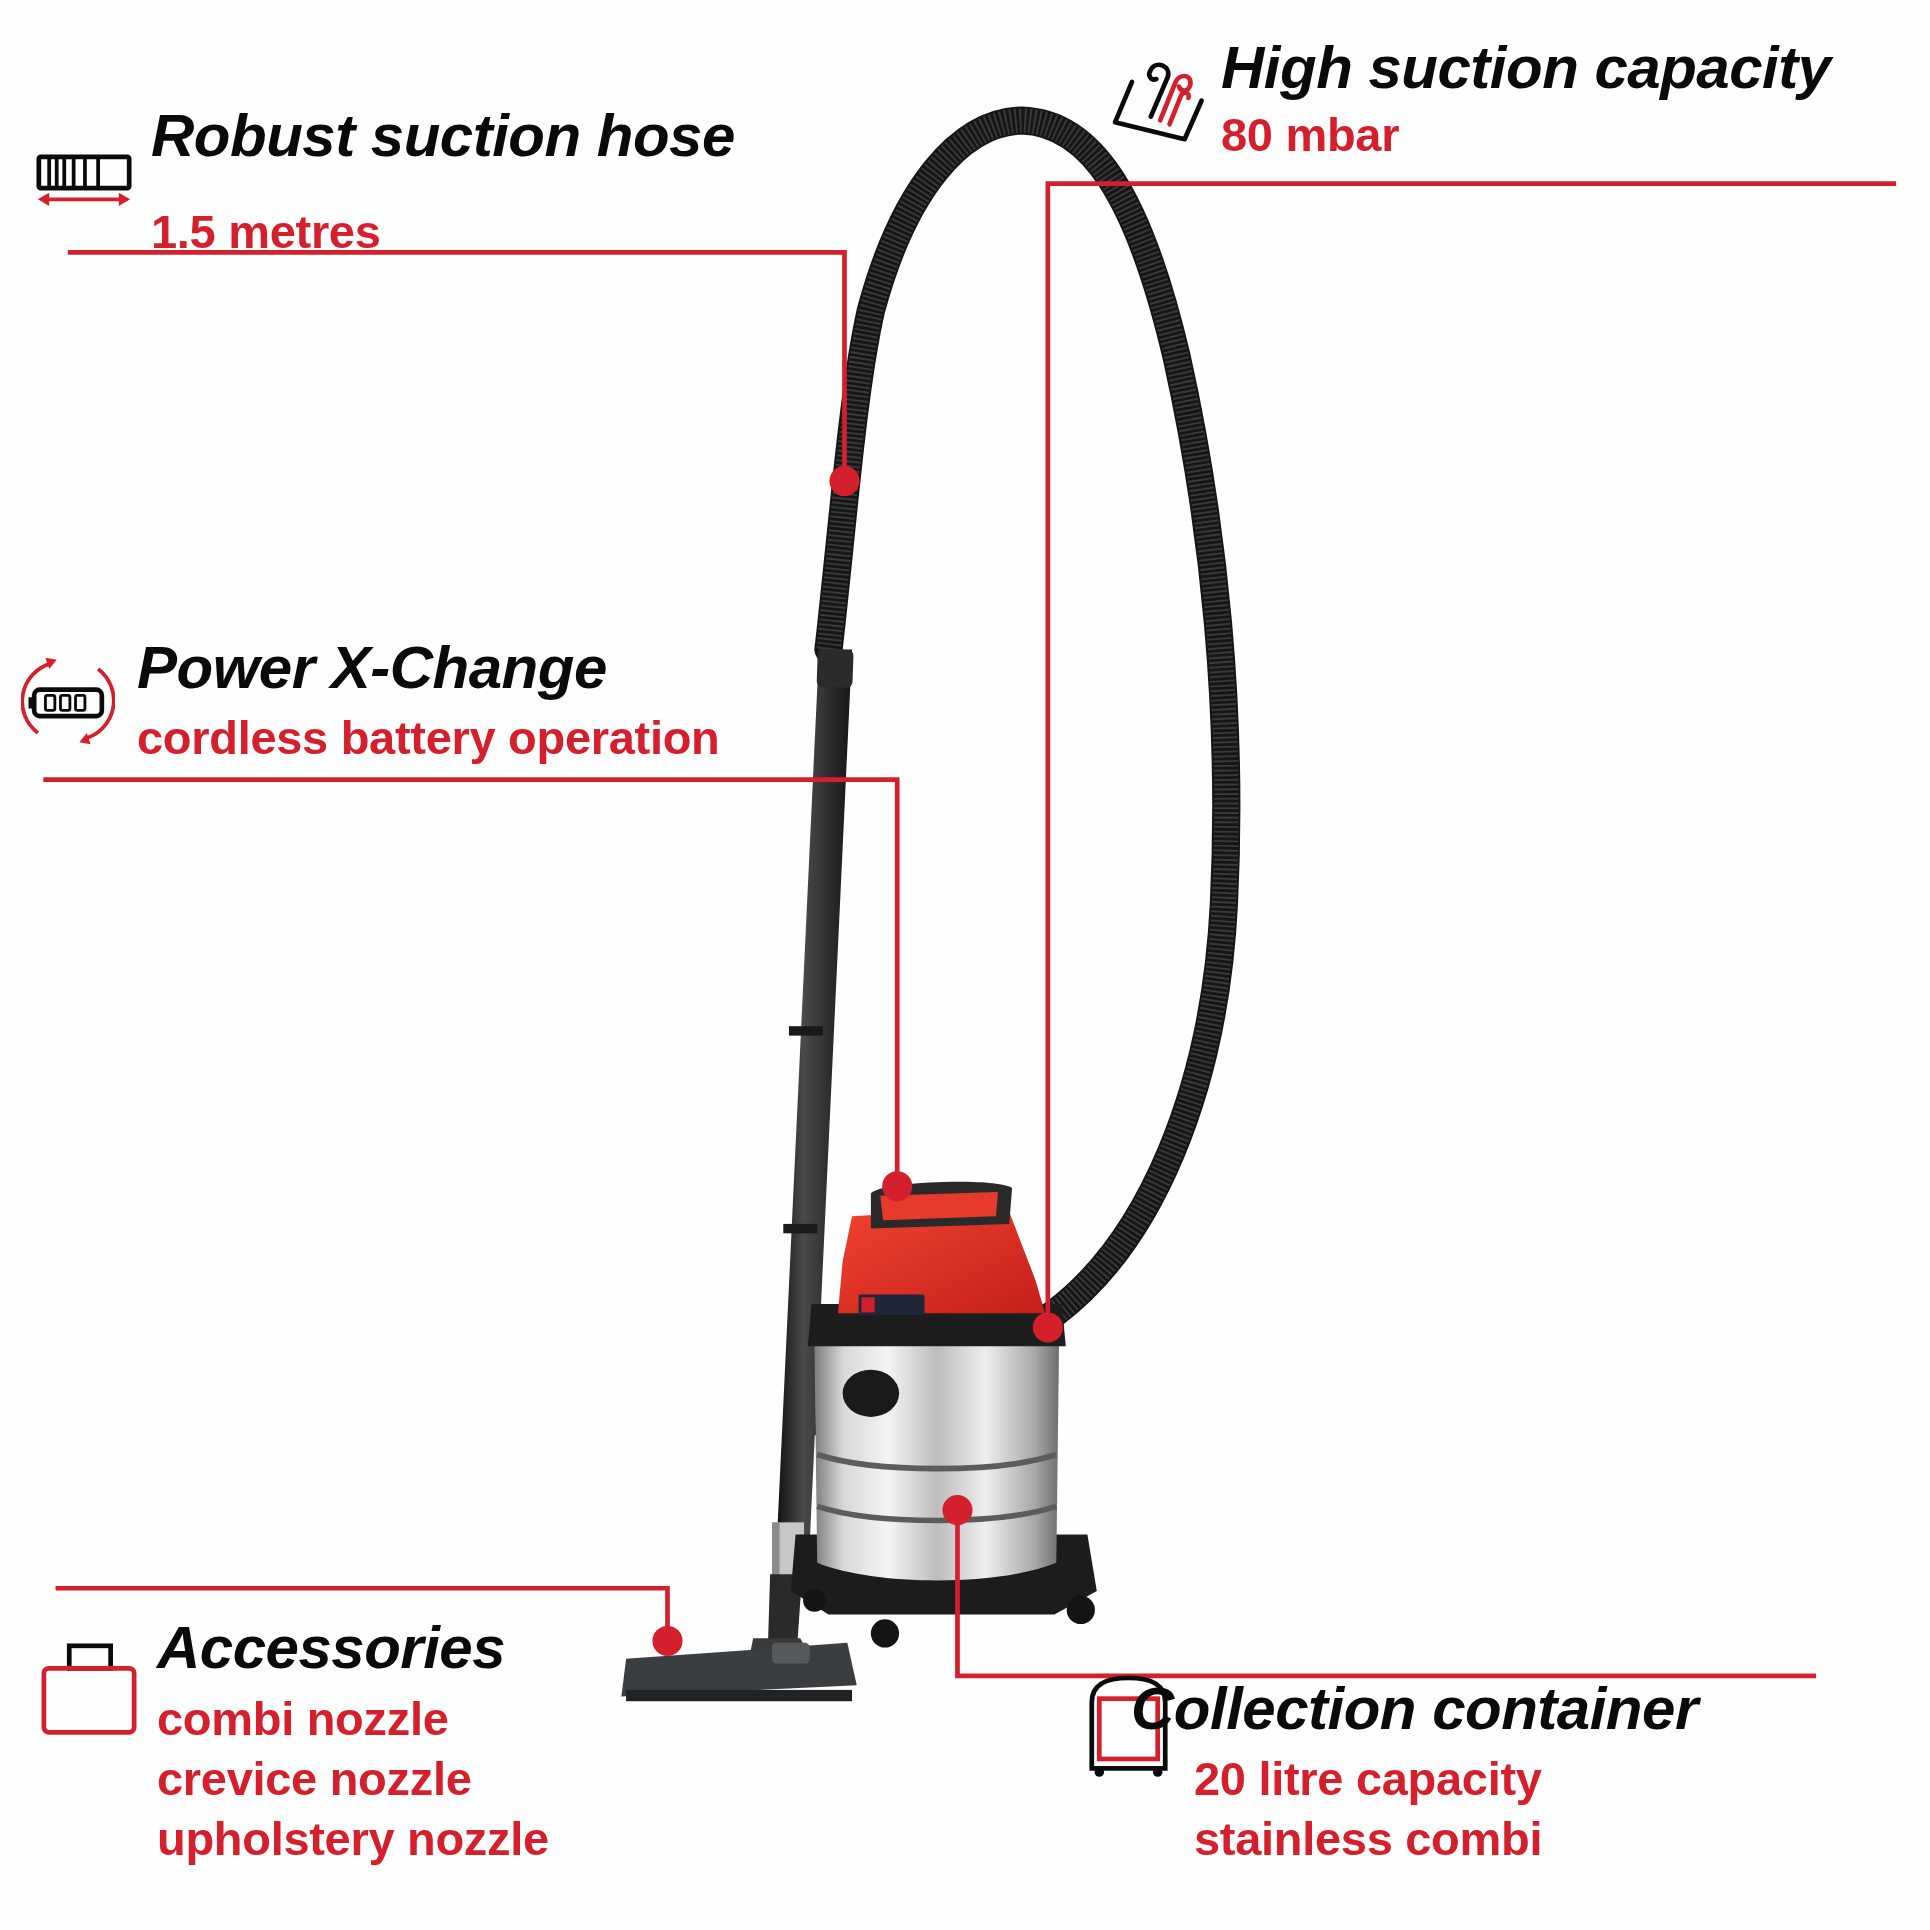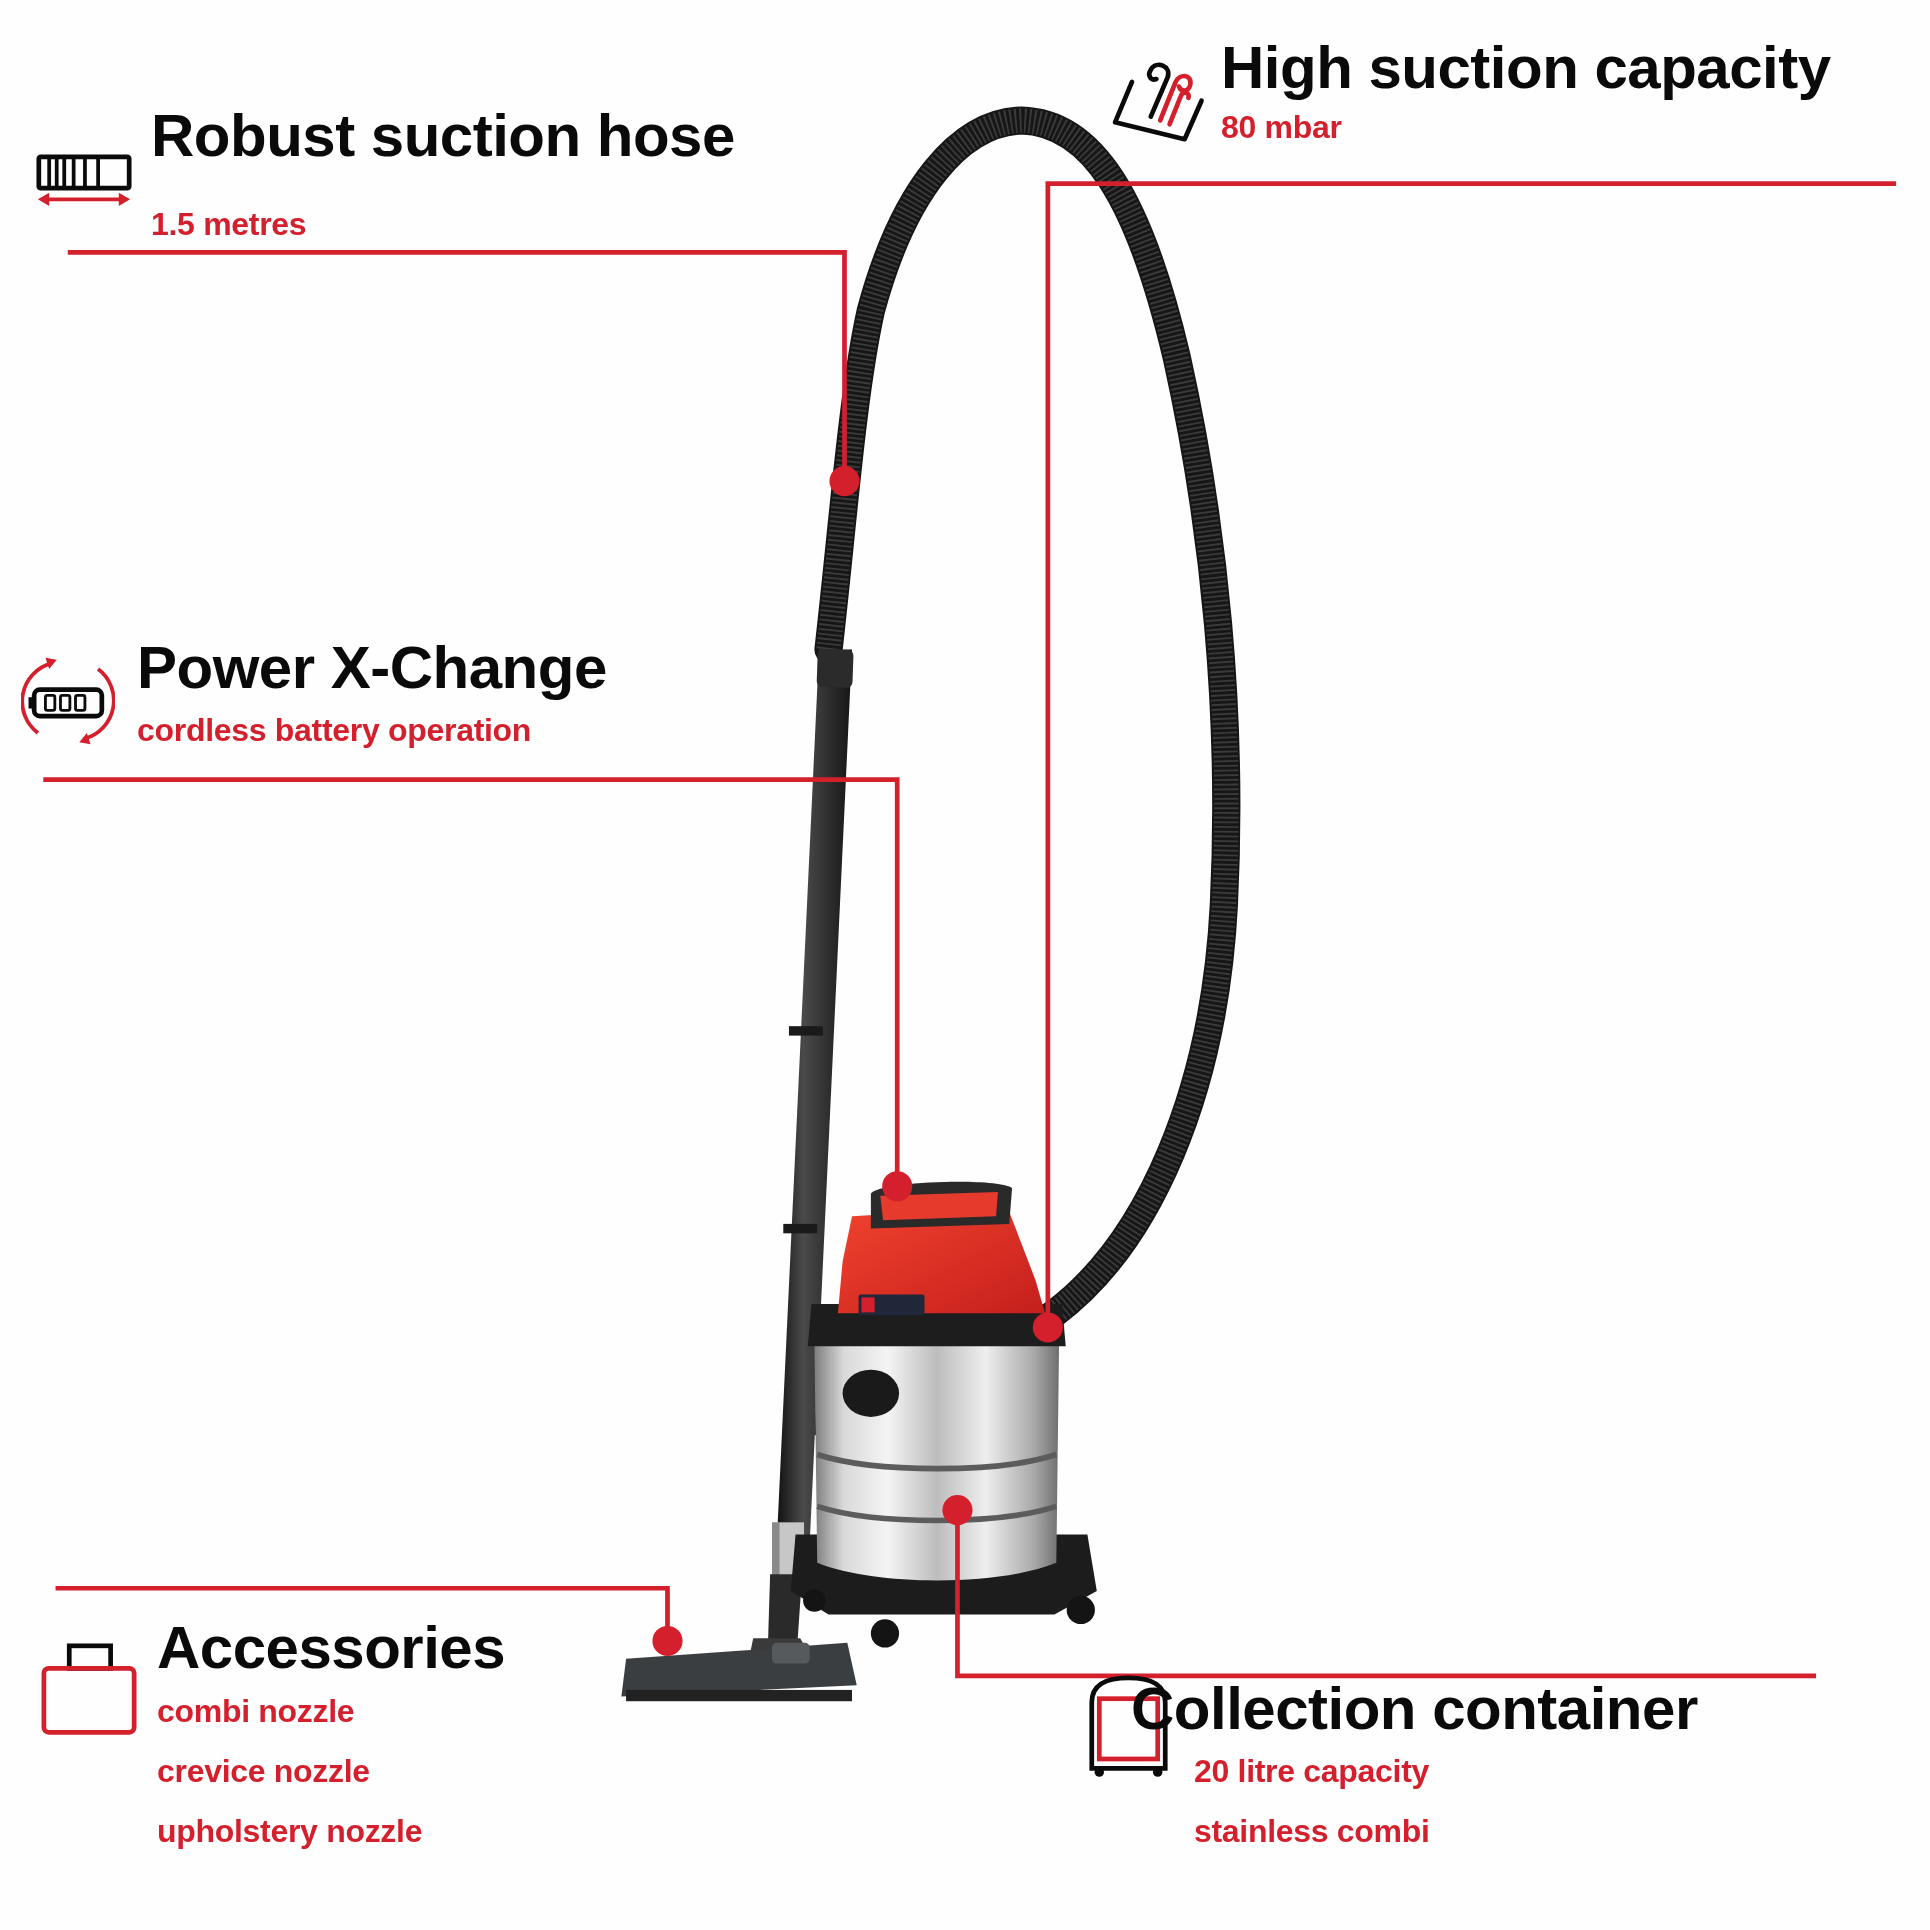--- a/index.html
+++ b/index.html
@@ -1,19 +1,19 @@
 <!DOCTYPE html>
 <html style="font-size:15px"><head>
 <meta charset="utf-8">
 <style>
   html, body { margin:0; padding:0; background:#ffffff; }
   #stage { position:relative; width:1930px; height:1930px; background:#fefefe; overflow:hidden; font-family:"Liberation Sans", "DejaVu Sans", sans-serif; }
   .feature { position:absolute; }
-  .title { position:absolute; white-space:nowrap; font-weight:700; color:#0a0a0a; font-size:60px; line-height:1; letter-spacing:-0.5px; }
-  .sub { position:absolute; white-space:nowrap; font-weight:700; color:#d41f2c; font-size:32px; line-height:1; letter-spacing:-0.3px; }
+  .title { position:absolute; white-space:nowrap; font-weight:700; color:#0a0a0a; font-size:60px; line-height:1; letter-spacing:-0.5px;font-style:italic; }
+  .sub { position:absolute; white-space:nowrap; font-weight:700; color:#d41f2c; font-size:47px; line-height:1; letter-spacing:-0.3px; }
   .icon { position:absolute; }
   svg.overlay { position:absolute; left:0; top:0; }
 </style>
 </head>
 <body>
 
 <div id="stage">
 
   <svg class="overlay" width="1930" height="1930" viewBox="0 0 2050 2050">
     <defs>

